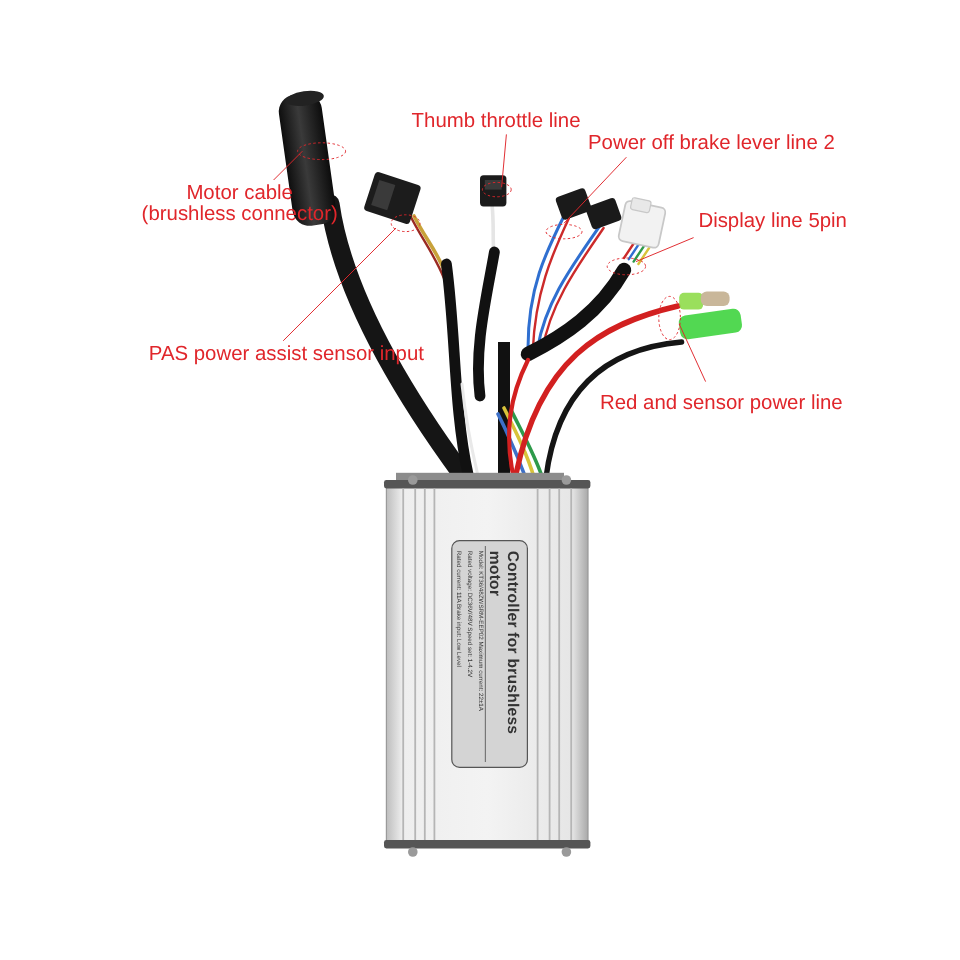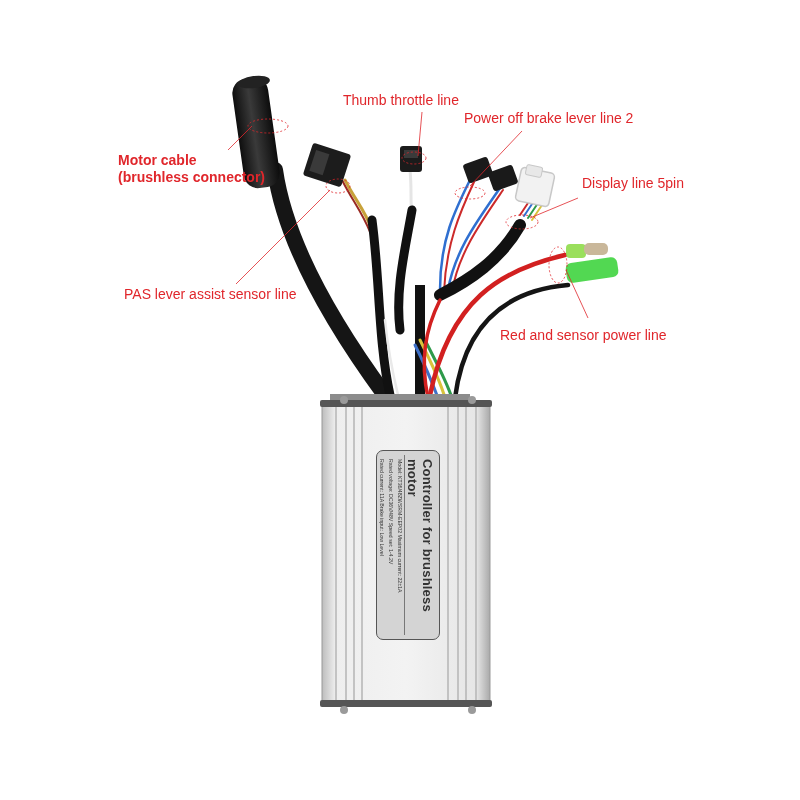--- a/index.html
+++ b/index.html
@@ -1,22 +1,22 @@
 <!DOCTYPE html>
 <html><head>
 <meta charset="utf-8">
 <style>
   html, body { margin: 0; padding: 0; background: #ffffff; }
   body { width: 800px; height: 800px; position: relative; overflow: hidden; font-family: "Liberation Sans", sans-serif; }
   .canvas { position: absolute; left: 0; top: 0; width: 800px; height: 800px; }
   .callout {
-    position: absolute; color: #e0262b; font-size: 14px; line-height: 17px;
+    position: absolute; color: #e0262b; font-size: 17px; line-height: 17px;
     white-space: nowrap; font-family: "Liberation Sans", sans-serif;
   }
-  .callout.center { text-align: left; font-weight: bold; }
+  .callout.center { text-align: center; }
   .plate {
     position: absolute; left: 376px; top: 450px; width: 62px; height: 188px;
     border: 1.5px solid #555; border-radius: 7px; background: #d4d4d4;
     overflow: hidden;
   }
   .plate-inner {
     position: absolute; left: 50%; top: 50%;
     width: 180px; height: 58px;
     transform: translate(-50%, -50%) rotate(90deg);
     font-family: "Liberation Sans", sans-serif; color: #333;
@@ -144,23 +144,23 @@
     <ellipse cx="558" cy="265" rx="9" ry="18" stroke-dasharray="2 2"></ellipse>
   </g>
 </svg>
 </div>
 
 <div class="callout center" style="left:118px; top:152px;">
   <div>Motor cable</div>
   <div>(brushless connector)</div>
 </div>
 <div class="callout" style="left:343px; top:92px;">Thumb throttle line</div>
-<div class="callout" style="left:464px; top:110px;text-align:center;">Power off brake lever line 2</div>
+<div class="callout" style="left:490px; top:110px;text-align:center;">Power off brake lever line 2</div>
 <div class="callout" style="left:582px; top:175px;">Display line  5pin</div>
-<div class="callout" style="left:124px; top:286px;">PAS lever assist sensor line</div>
+<div class="callout" style="left:124px; top:286px;">PAS power assist sensor input</div>
 <div class="callout" style="left:500px; top:327px;">Red and sensor power line</div>
 
 <div class="plate">
   <div class="plate-inner">
     <div class="plate-title">Controller for brushless motor</div>
     <div class="plate-line">Model: KT36/48ZWSRM-EEP02   Maximum current: 22±1A</div>
     <div class="plate-line">Rated voltage: DC36V/48V          Speed set: 1-4.2V</div>
     <div class="plate-line">Rated current:  11A                   Brake input: Low Level</div>
     <div class="plate-line">Low voltage protection:       DC30/40±0.5V</div>
   </div>

